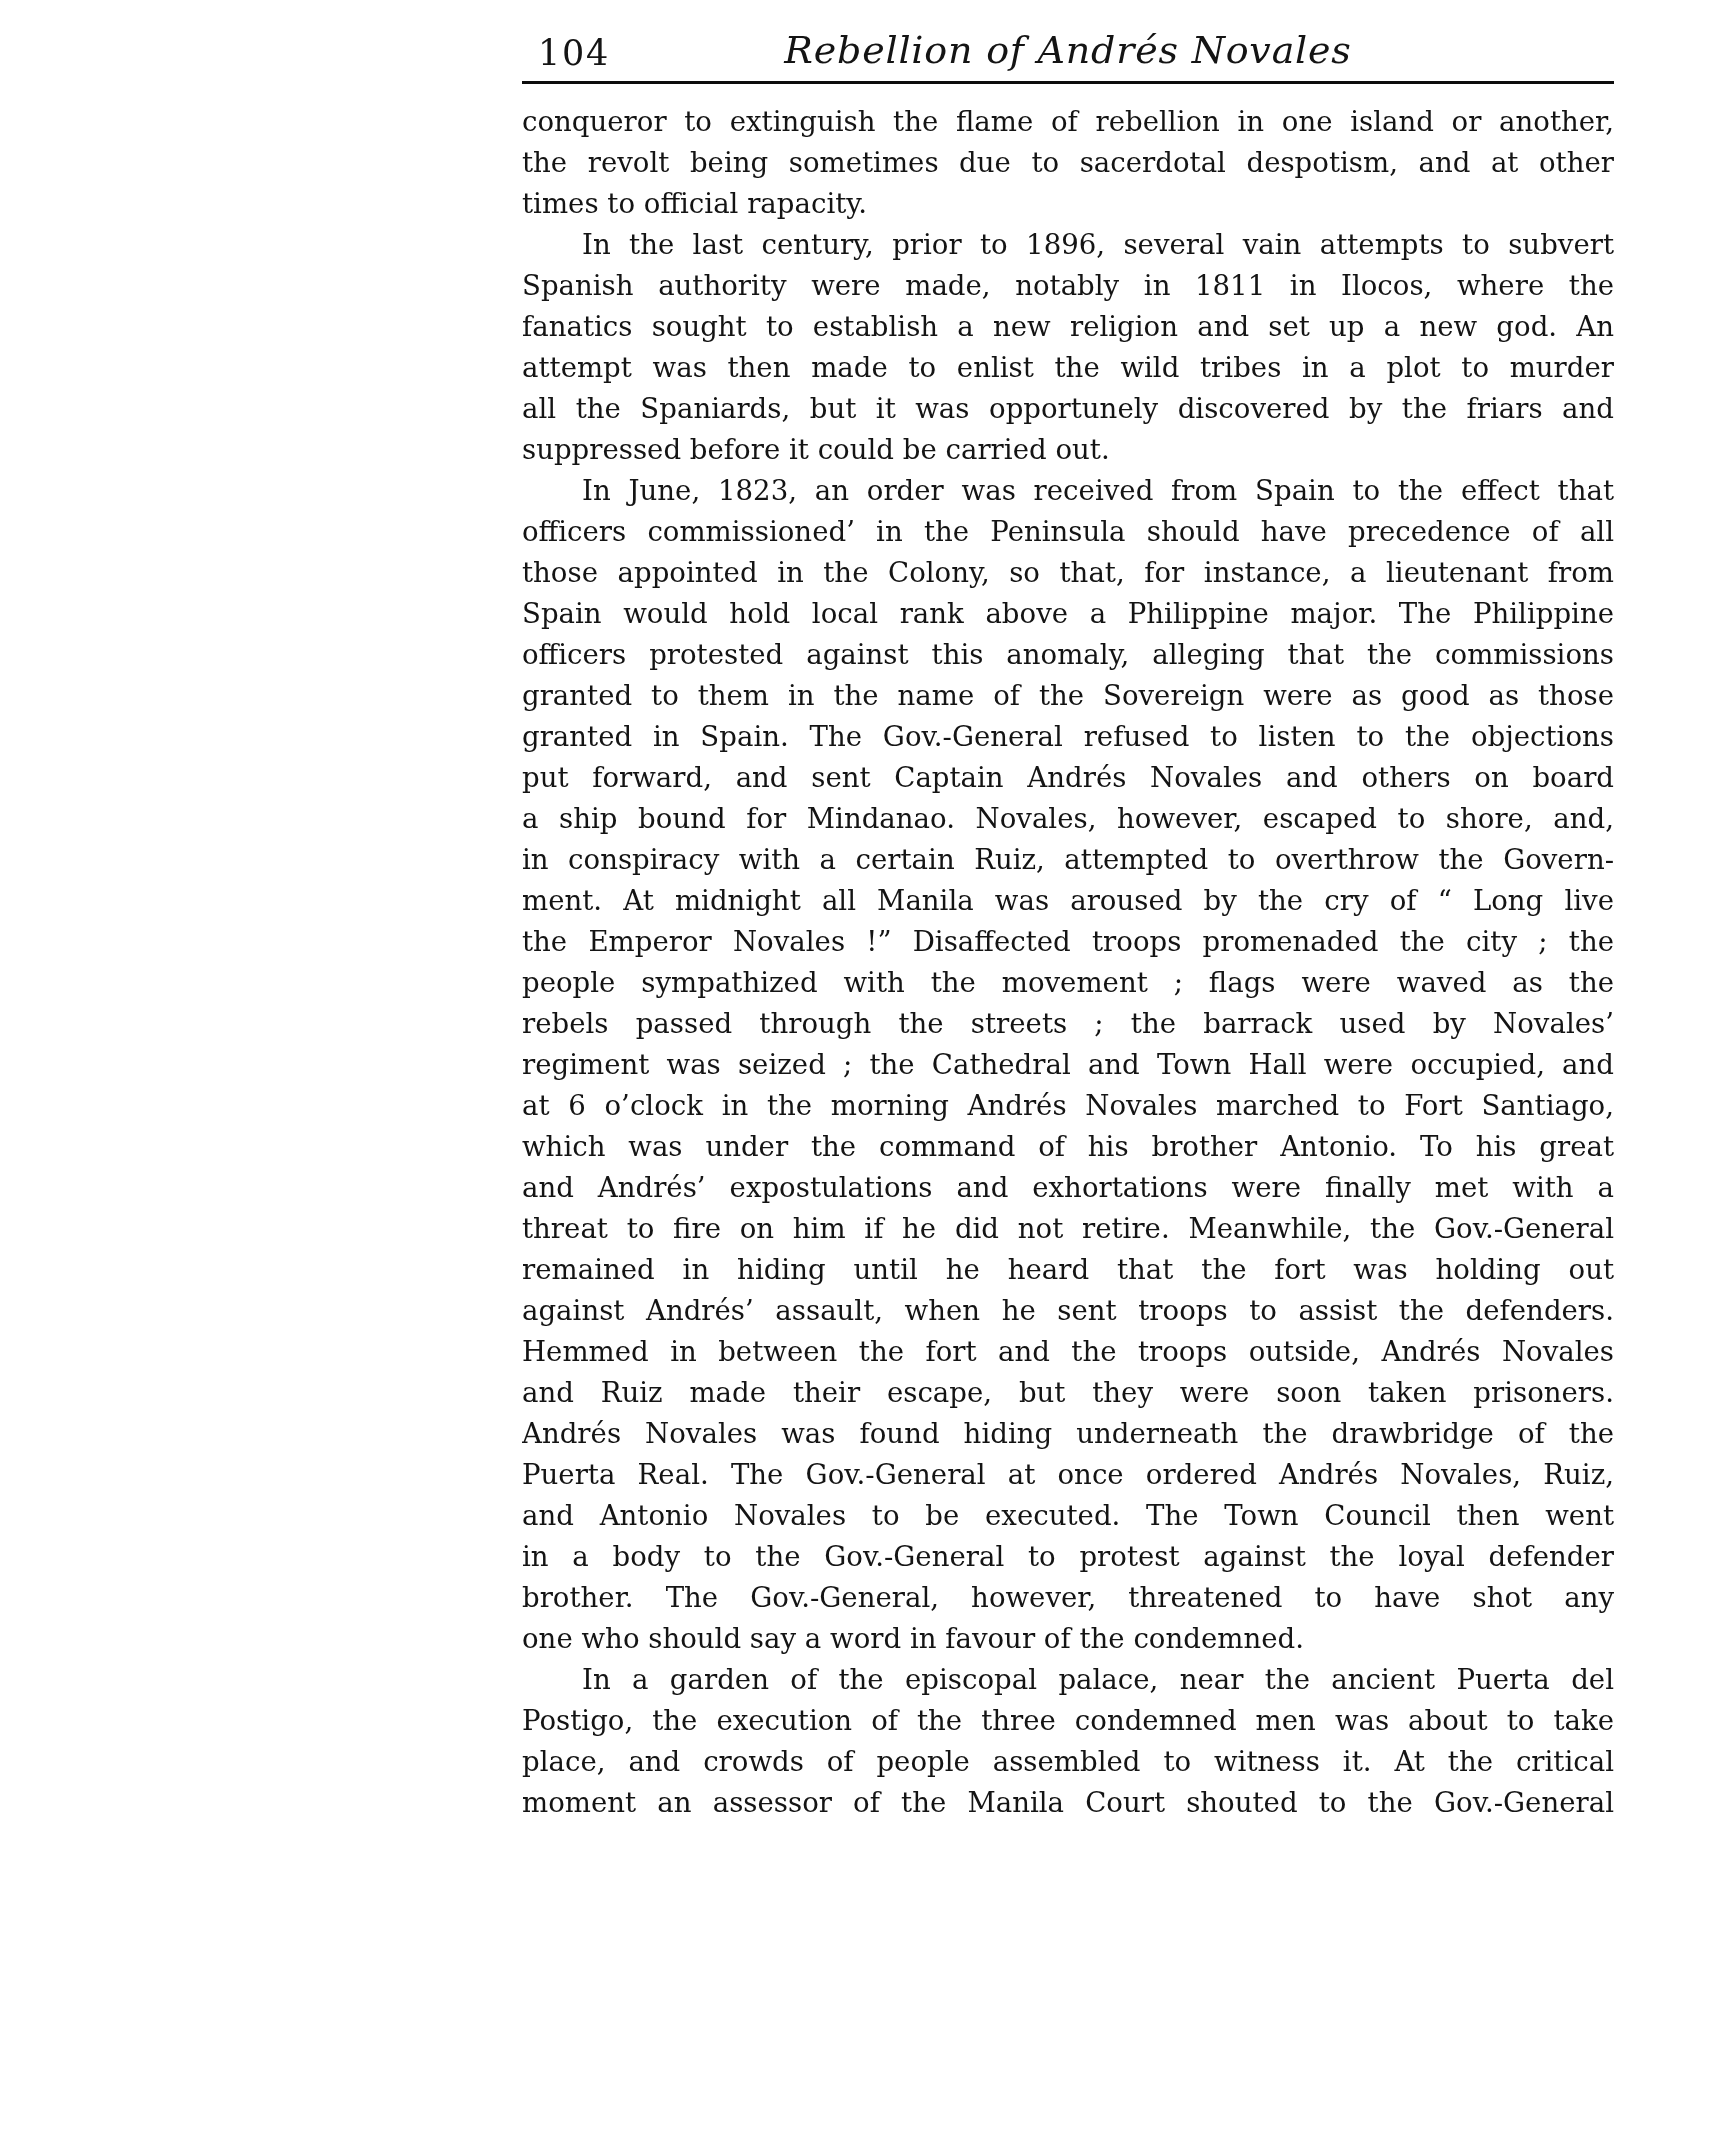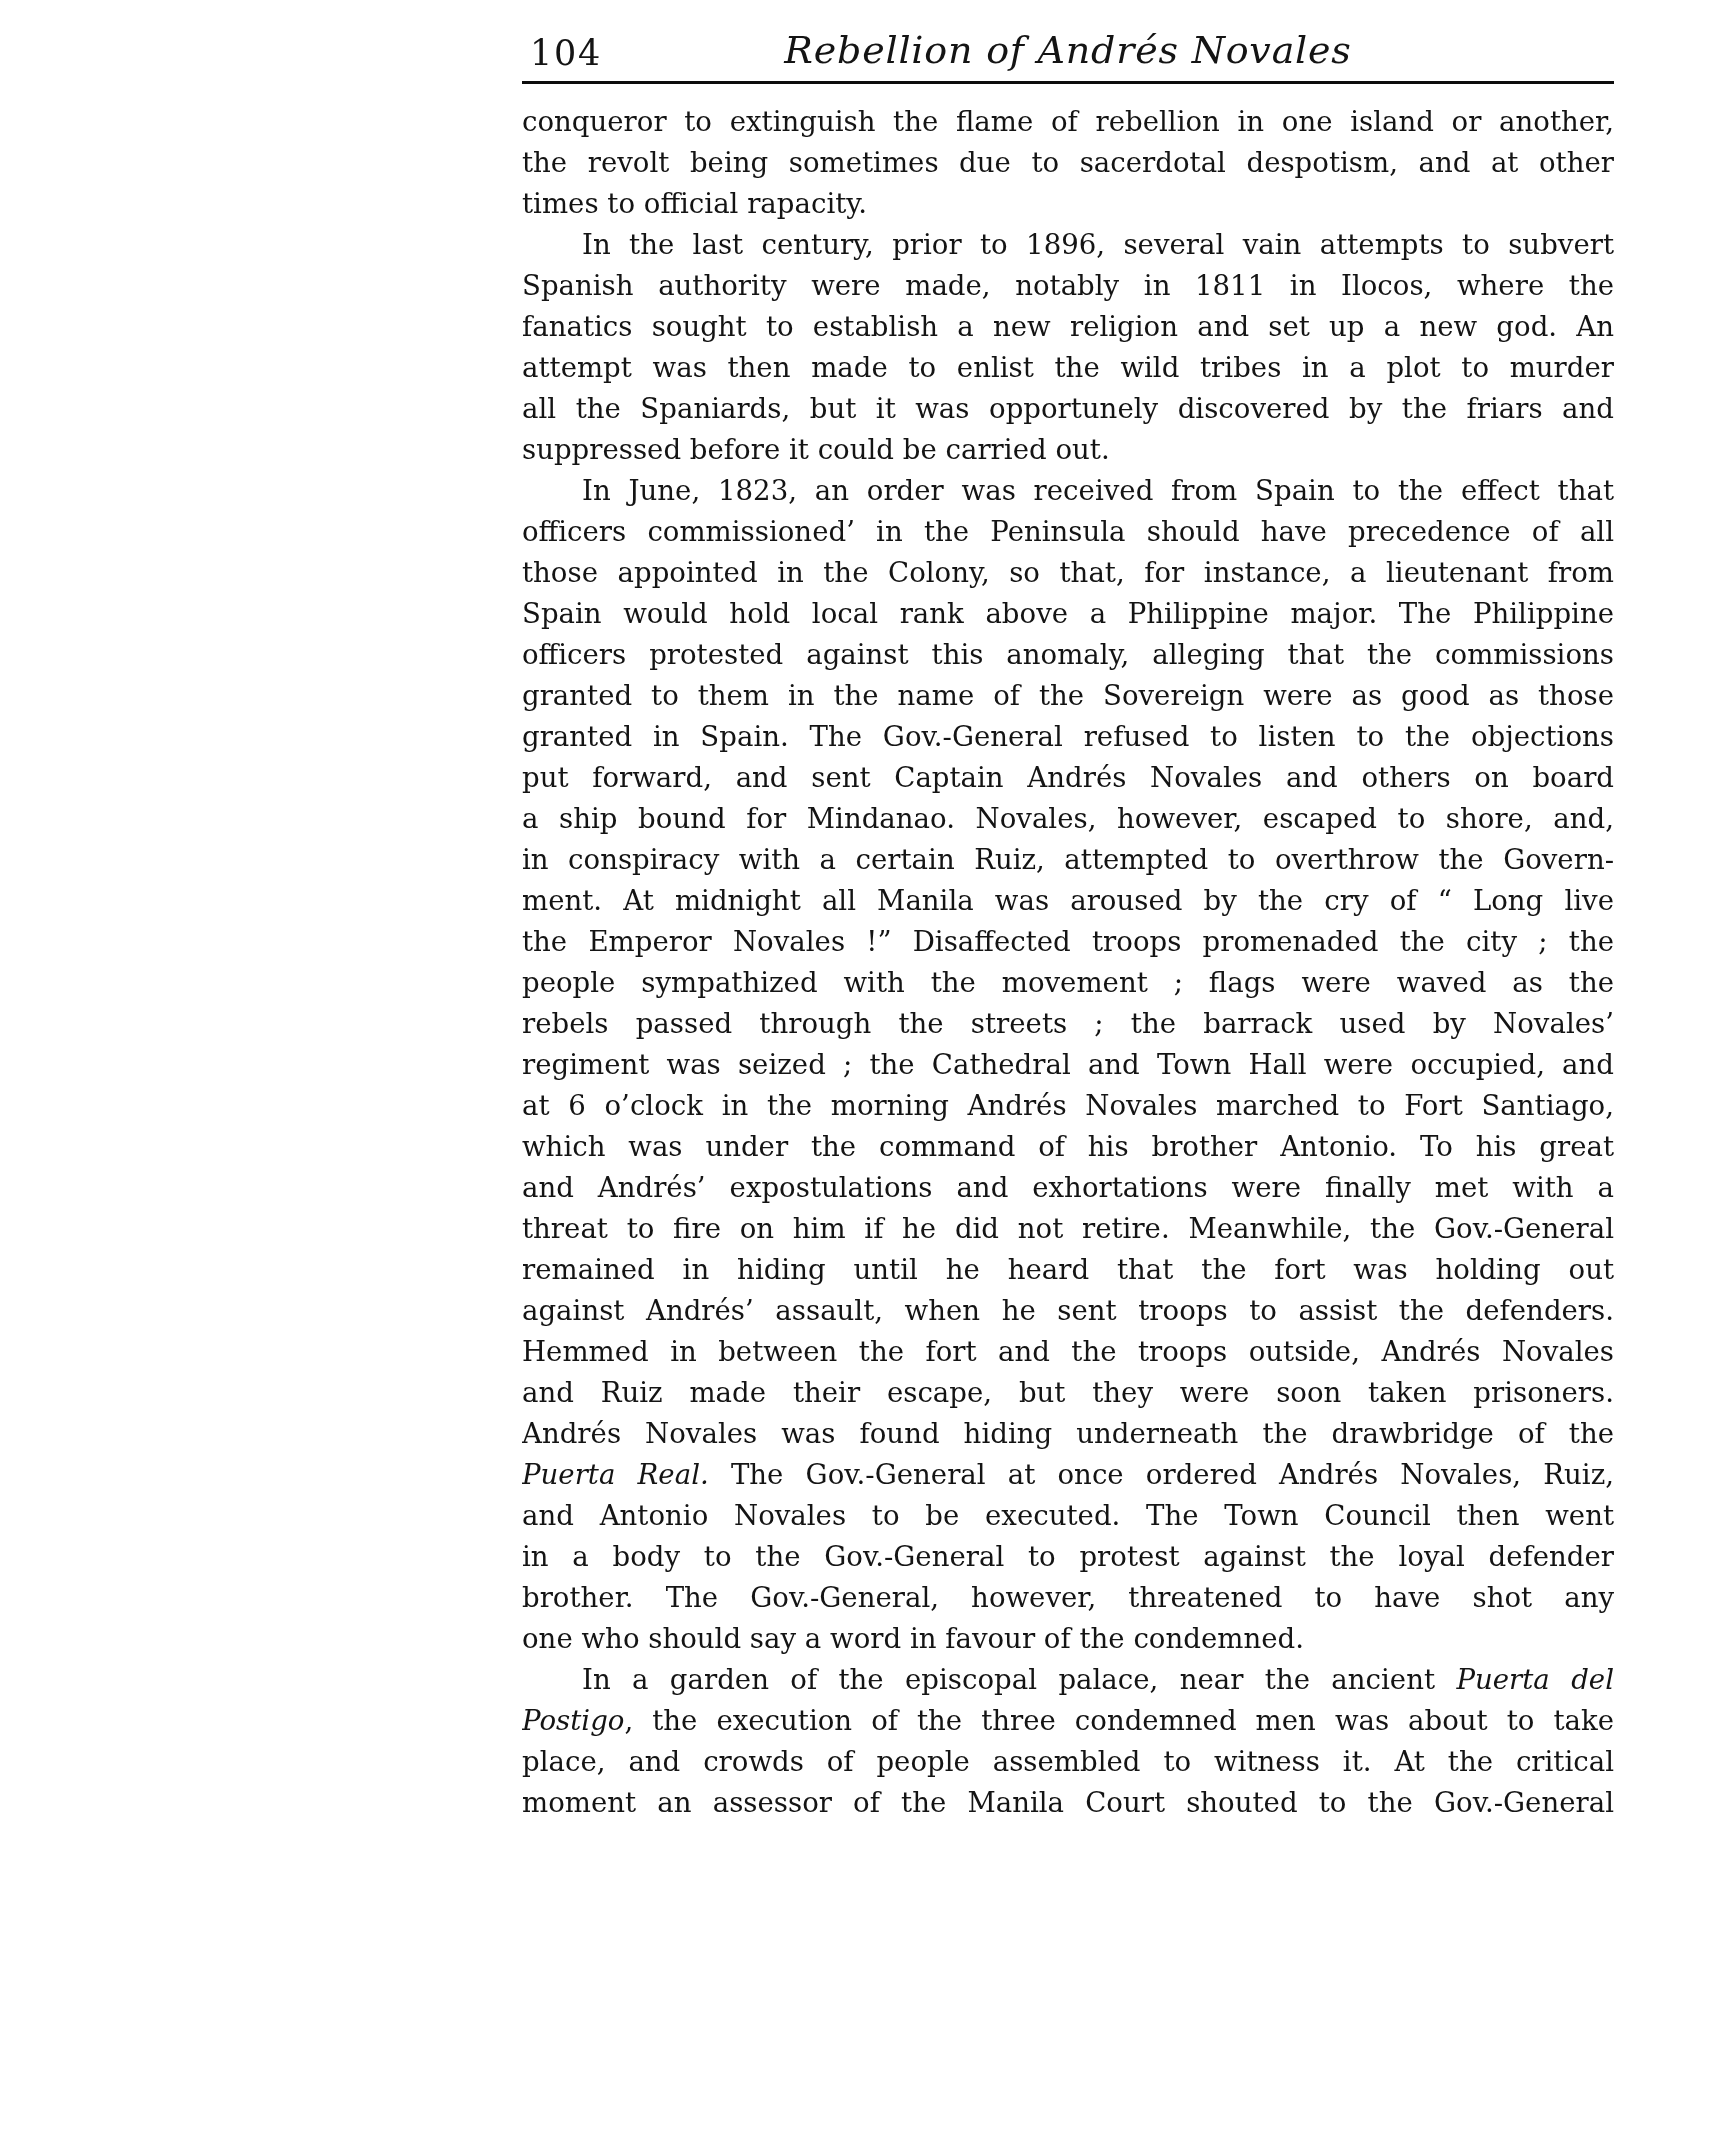--- a/index.html
+++ b/index.html
@@ -14,21 +14,21 @@
   }
   .column {
     position: absolute;
     left: 522px;
     top: 28px;
     width: 1092px;
   }
   .header { position: relative; height: 45px; }
   .page-num {
     position: absolute;
-    left: 8px;
+    left: 16px;
     bottom: 1.7px;
     font-size: 35px;
     line-height: 1;
     letter-spacing: 1.7px;
   }
   .title {
     text-align: center;
     font-style: italic;
     font-size: 38px;
     line-height: 45px;
@@ -45,21 +45,21 @@
   .line {
     height: 41px;
     line-height: 41px;
     text-align: justify;
     text-align-last: justify;
     overflow: hidden;
     white-space: normal;
   }
   .line.indent { padding-left: 60px; }
   .line.flush { text-align: left; text-align-last: left; }
-  .it { font-style: italic; }
+  .it { }
 </style>
 </head>
 <body>
 
 <div class="page">
   <div class="column">
     <div class="header">
       <span class="page-num">104</span>
       <div class="title">Rebellion of Andrés Novales</div>
     </div>

